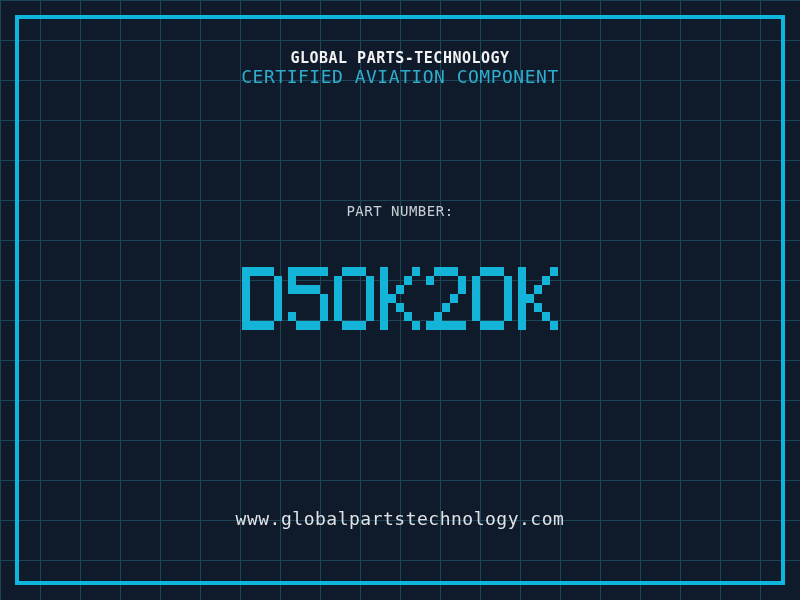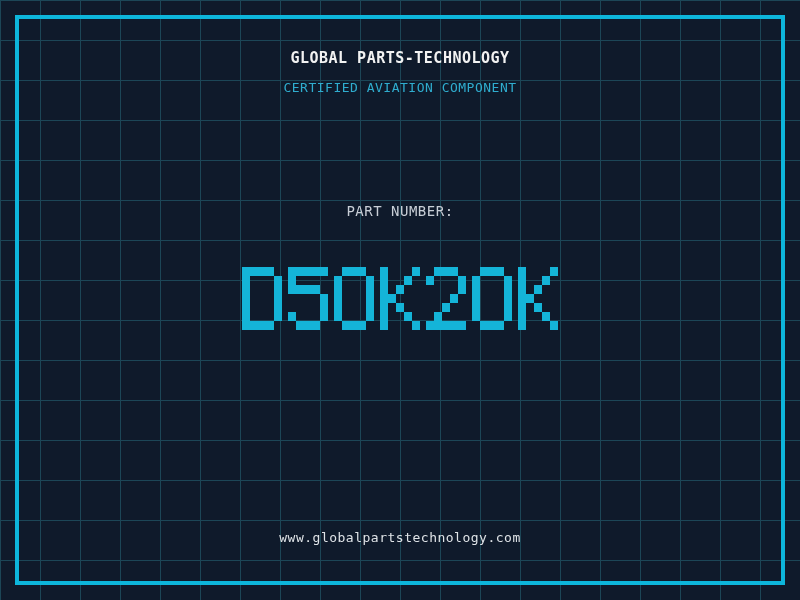--- a/index.html
+++ b/index.html
@@ -30,29 +30,29 @@
     position:absolute;left:15px;top:15px;right:15px;bottom:15px;
     border:4px solid var(--frame);
     pointer-events:none;
   }
   .txt{position:absolute;left:0;right:0;text-align:center;white-space:pre;}
   .company{
     top:50px;font-size:15px;line-height:16px;font-weight:700;
     color:var(--title-white);letter-spacing:0.5px;
   }
   .subtitle{
-    top:81px;font-size:13px;line-height:14px;
+    top:70px;font-size:18px;line-height:14px;
     color:var(--subtitle-cyan);letter-spacing:0.5px;
   }
   .part-label{
     top:203px;font-size:14px;line-height:16px;
     color:var(--label-gray);letter-spacing:0.5px;
   }
   .website{
-    top:531px;font-size:13px;line-height:14px;
+    top:512px;font-size:18px;line-height:14px;
     color:var(--url-white);letter-spacing:0.5px;
   }
   .part-number{
     position:absolute;left:0;right:0;top:267px;
     display:flex;justify-content:center;gap:6px;
   }
   .pixel-char{
     display:grid;
     grid-template-columns:repeat(5,8px);
     grid-auto-rows:9px;

